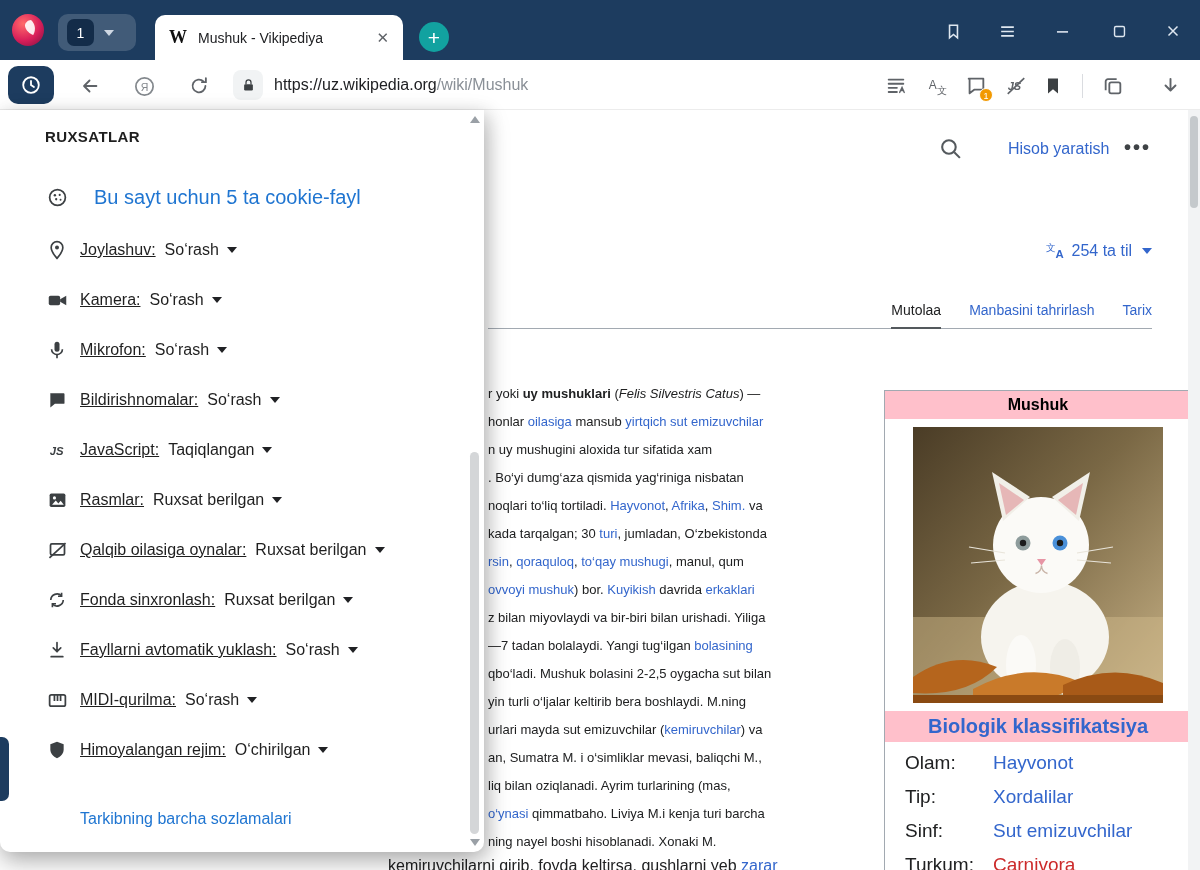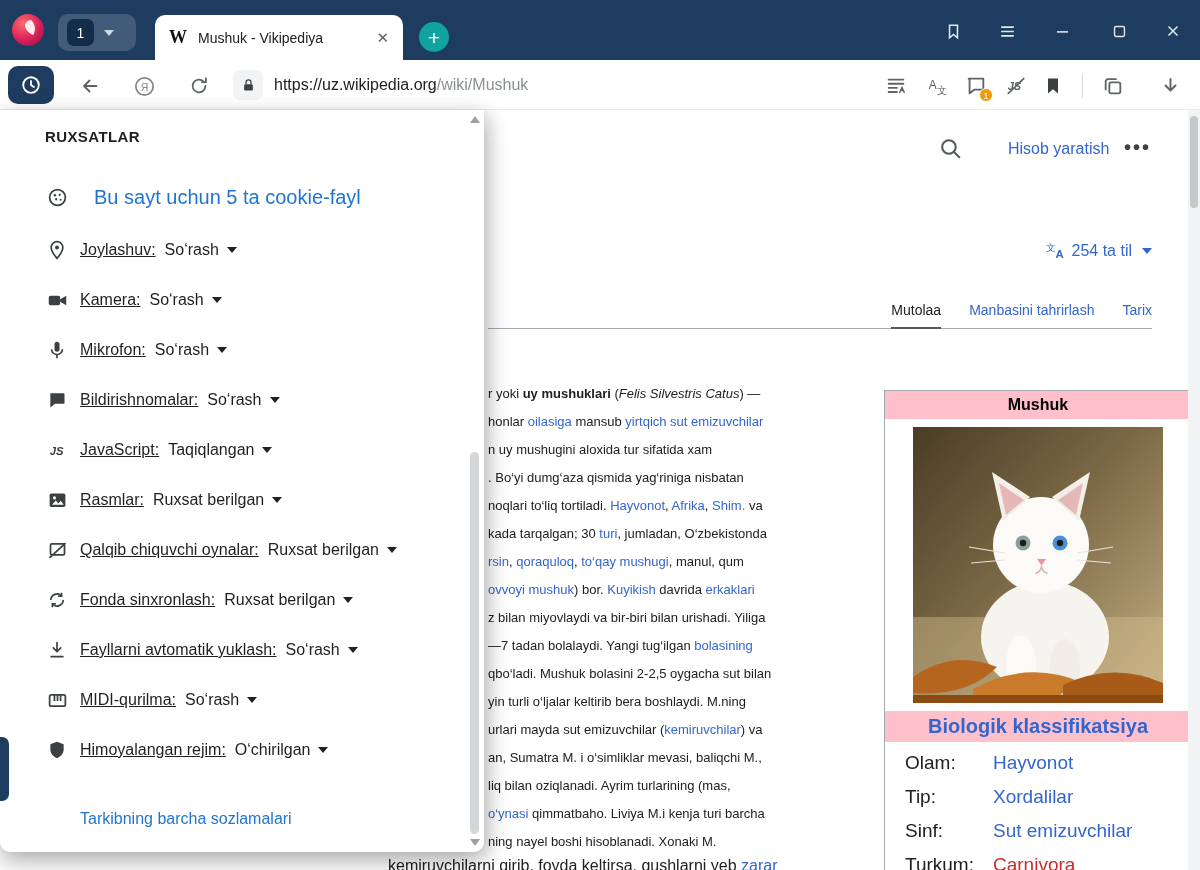--- a/index.html
+++ b/index.html
@@ -399,21 +399,21 @@
           <span class="plabel">Rasmlar:</span>
           <span class="pvalue">Ruxsat berilgan<i class="caret dark"></i></span>
         </div>
         <div class="perm-row">
           <span class="picon">
             <svg viewBox="0 0 24 24" width="21" height="21">
               <rect x="4" y="4.5" width="16" height="12.5" rx="1.5" fill="none" stroke="#3c4043" stroke-width="2"></rect>
               <line x1="2.8" y1="20.5" x2="21.2" y2="3.5" stroke="#3c4043" stroke-width="2"></line>
             </svg>
           </span>
-          <span class="plabel">Qalqib chiquvchi oynalar:</span>
+          <span class="plabel">Qalqib oilasiga oynalar:</span>
           <span class="pvalue">Ruxsat berilgan<i class="caret dark"></i></span>
         </div>
         <div class="perm-row">
           <span class="picon">
             <svg viewBox="0 0 24 24" width="20" height="20" fill="none" stroke="#3c4043" stroke-width="2">
               <path d="M4.5 12a7.5 7.5 0 0113-4.8"></path>
               <path d="M19.5 12a7.5 7.5 0 01-13 4.8"></path>
               <path d="M17.5 3.2v4.3h-4.3"></path>
               <path d="M6.5 20.8v-4.3h4.3"></path>
             </svg>

